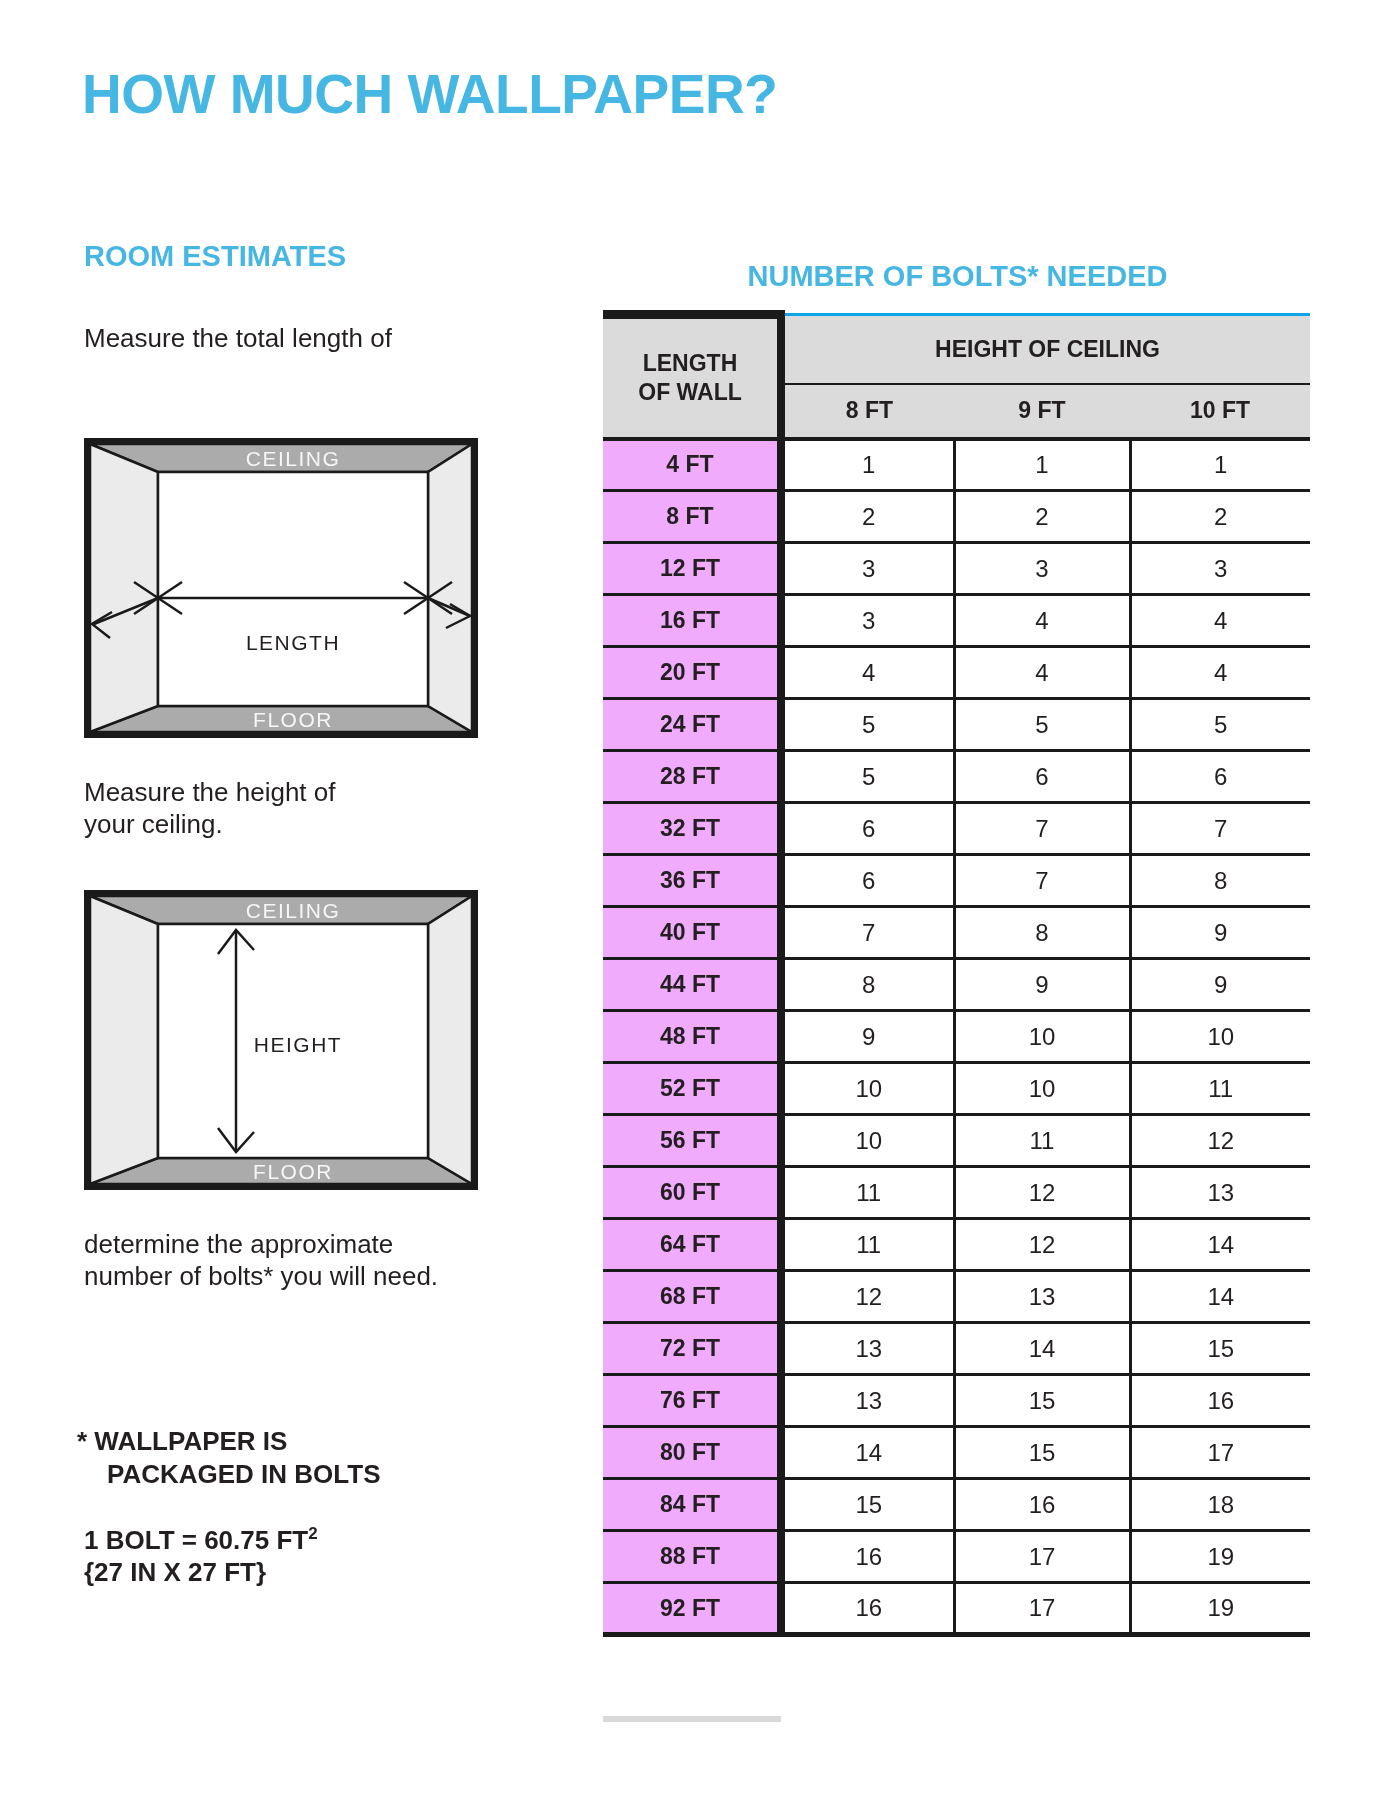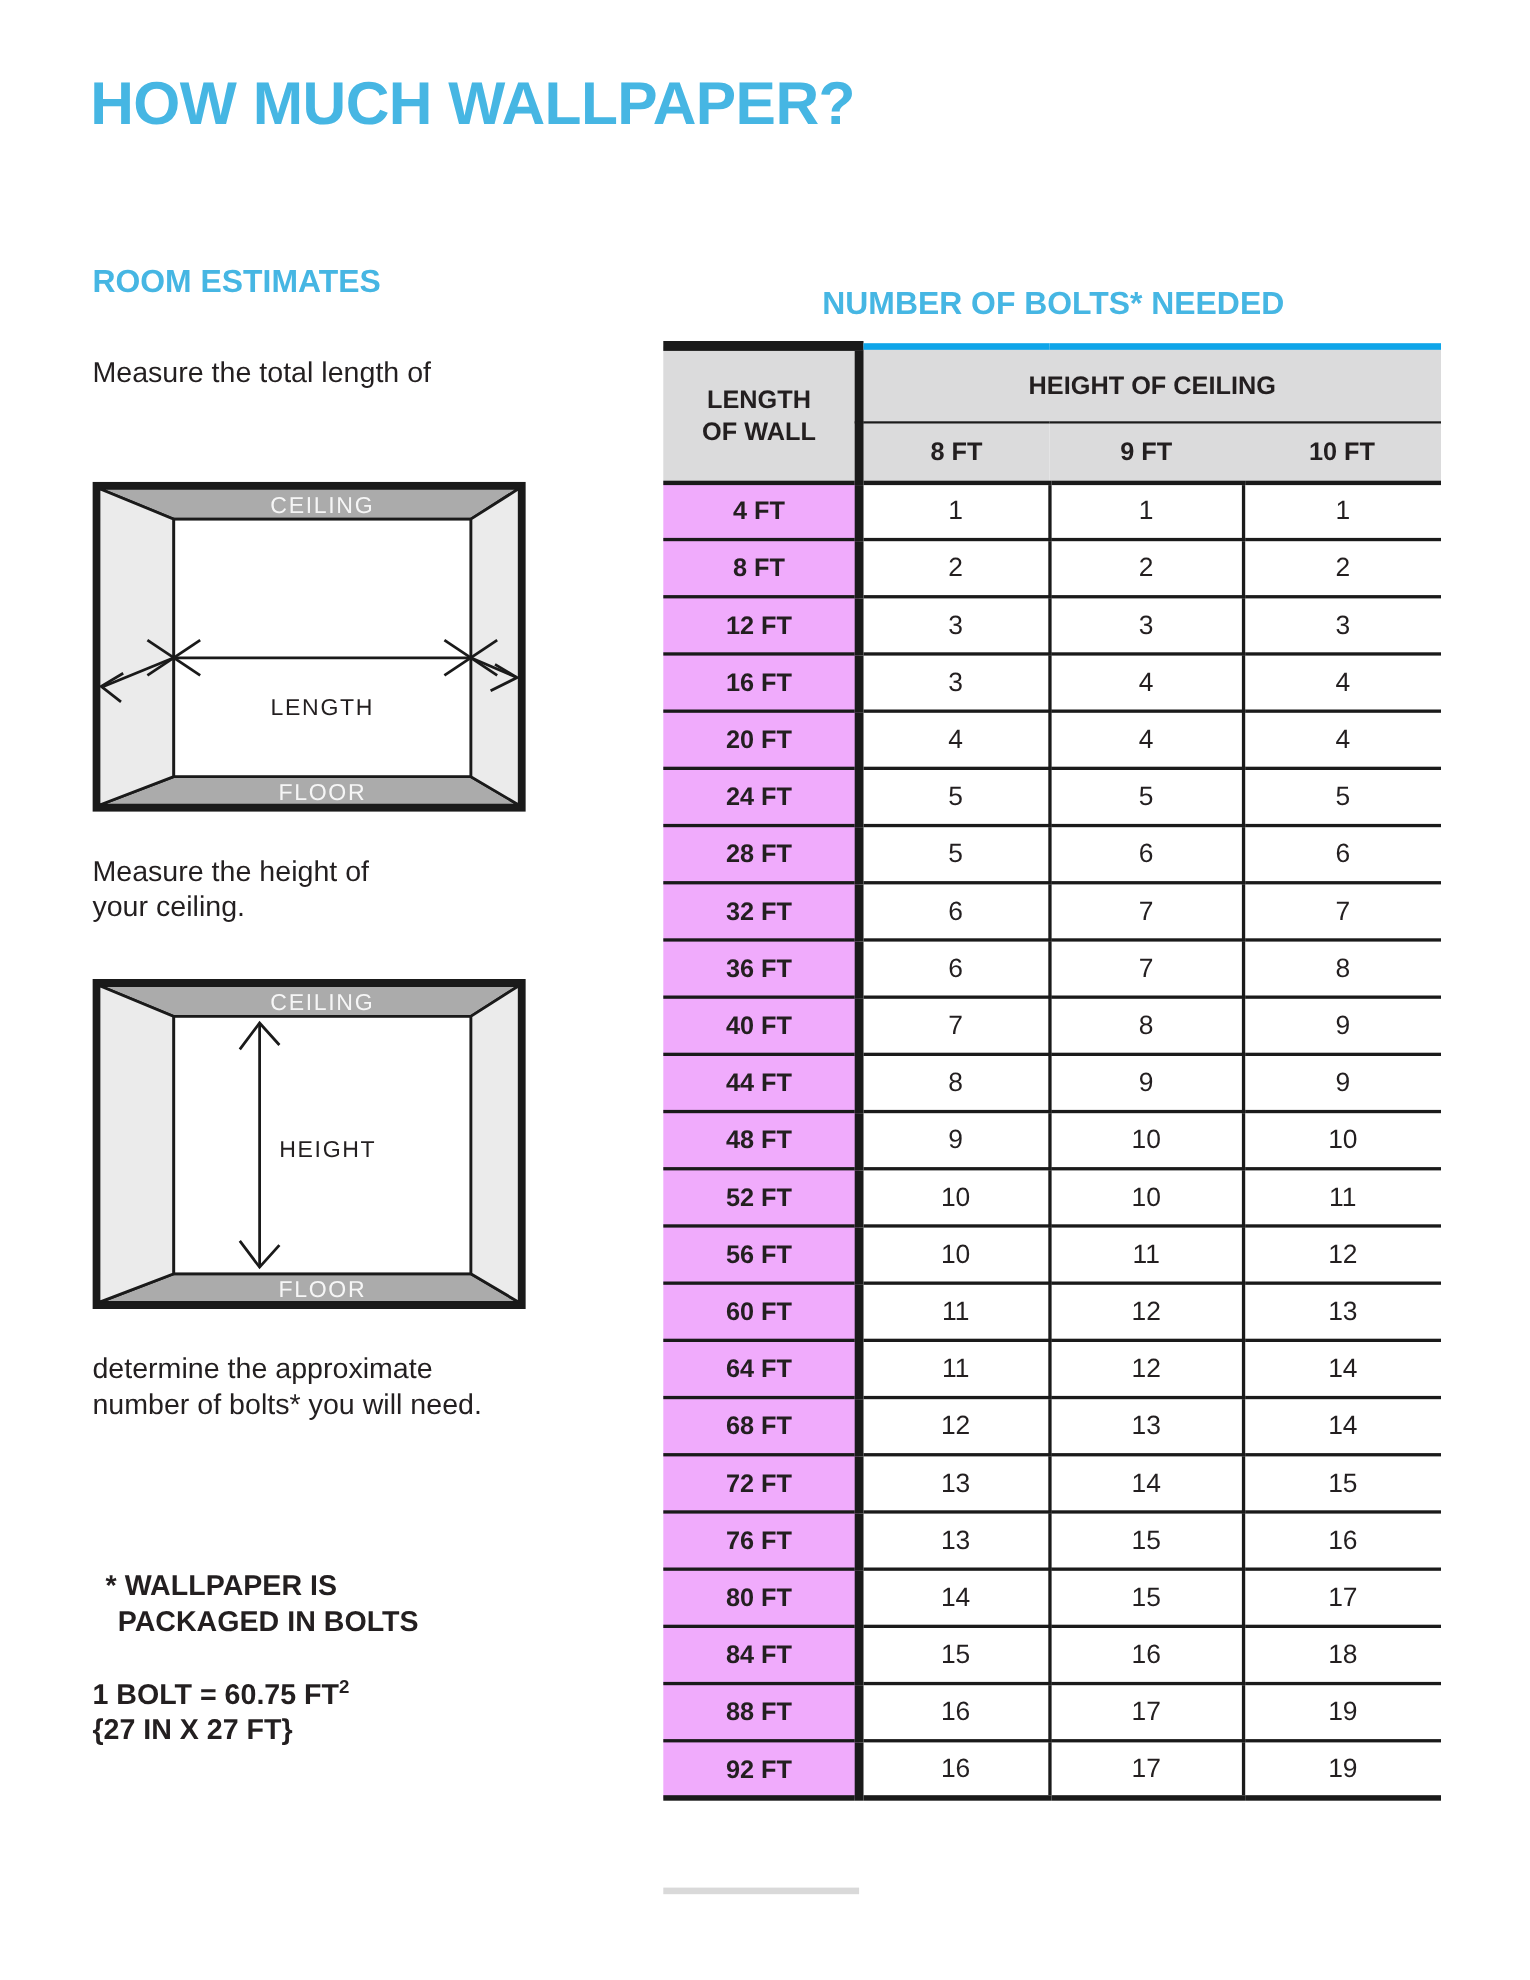--- a/index.html
+++ b/index.html
@@ -23,21 +23,21 @@
   #step3 { position:absolute; left:84px; top:1228px; }
 
   .diagram { position:absolute; left:84px; width:394px; height:300px; }
   #diagram-length { top:438px; }
   #diagram-height { top:890px; }
   .diag-stroke { stroke:#1A1A1A; }
   .diag-text-light { font-size:21px; fill:#F6F6F6; letter-spacing:1.5px; }
   .diag-text-dark  { font-size:21px; fill:#231F20; letter-spacing:1.5px; }
 
   .footnote-bold { font-size:26px; font-weight:bold; white-space:nowrap; }
-  #footnote-line1 { position:absolute; left:96px;  top:1426px; }
+  #footnote-line1 { position:absolute; left:77px;  top:1426px; }
   #footnote-line2 { position:absolute; left:107px; top:1459px; }
   #bolt-equation  { position:absolute; left:84px;  top:1524px; }
   #bolt-dimensions{ position:absolute; left:84px;  top:1557px; }
   #bolt-equation sup { font-size:17px; vertical-align:super; }
 
   #bolts-table {
     position:absolute; left:603px; top:310px;
     border-collapse:collapse; table-layout:fixed;
   }
   #bolts-table col.c-label { width:178px; }
@@ -46,21 +46,21 @@
   #bolts-table col.c-10 { width:180px; }
   #bolts-table th, #bolts-table td {
     text-align:center; vertical-align:middle; padding:0;
   }
   #bolts-table thead th { background:#DBDBDC; font-weight:bold; font-size:23px; }
   th.corner-cell {
     border-top:9px solid #1A1A1A; border-right:8px solid #1A1A1A;
     border-bottom:4px solid #1A1A1A; border-left:none;
     line-height:29px;
   }
-  th.group-cell  { border-top:6px solid #0ea5e9; border-bottom:2px solid #1A1A1A; height:69px; }
+  th.group-cell  { border-top:3px solid #0ea5e9; border-bottom:2px solid #1A1A1A; height:69px; }
   tr.col-header-row th { height:55px; border-bottom:4px solid #1A1A1A; }
   #bolts-table tbody th {
     background:#f0abfc; font-weight:bold; font-size:23px;
     border:3px solid #1A1A1A; border-left:none; border-right:8px solid #1A1A1A;
     height:52px;
   }
   #bolts-table tbody td {
     background:#ffffff; font-size:24px;
     border:3px solid #1A1A1A; height:52px;
   }

